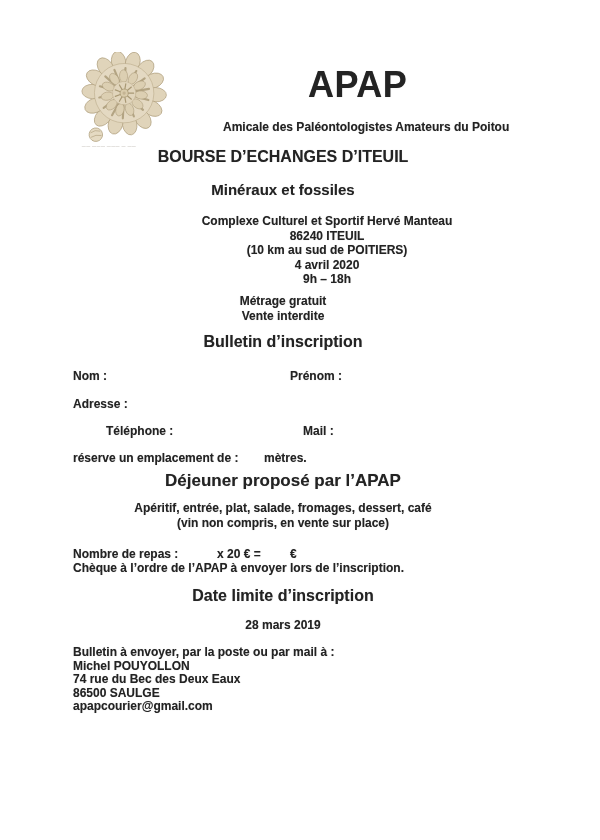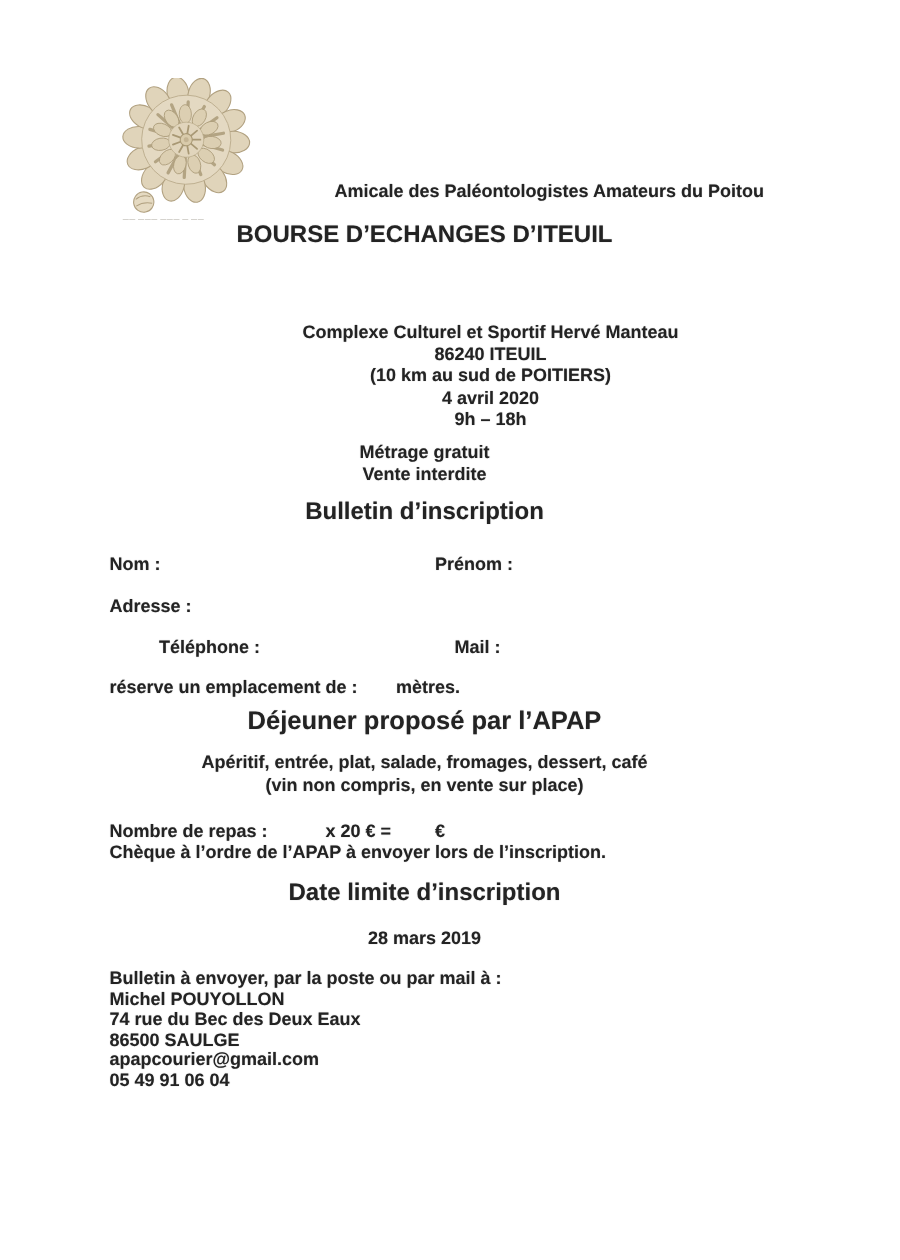--- a/index.html
+++ b/index.html
@@ -93,22 +93,24 @@
           </g>
         <circle cx="52" cy="46" r="4.5" fill="#d9cbab" stroke="#a89874" stroke-width="0.8"></circle>
         <circle cx="52" cy="46" r="1.8" fill="#c4b493"></circle>
         <circle cx="13" cy="86" r="7.5" fill="#e5dac2" stroke="#b1a180" stroke-width="0.8"></circle>
         <path d="M7.5,83 Q13,80 18.5,83 M7,88 Q13,85.5 19,88" fill="none" stroke="#b1a180" stroke-width="0.7"></path>
       </g>
     </svg>
   </div>
   <div class="am-caption">—— ——— ——— — ——</div>
 
+  <div class="t apap-title" style="left:308px;top:65px;">APAP</div>
   <div class="t s12" style="left:223px;top:120px;">Amicale des Paléontologistes Amateurs du Poitou</div>
   <div class="t h16 center" style="top:148px;">BOURSE D’ECHANGES D’ITEUIL</div>
+  <div class="t s15 center" style="top:181px;">Minéraux et fossiles</div>
 
   <div class="t block center" style="top:214px;padding-left:44px;">
     <div>Complexe Culturel et Sportif Hervé Manteau</div>
     <div>86240 ITEUIL</div>
     <div>(10 km au sud de POITIERS)</div>
     <div>4 avril 2020</div>
     <div>9h – 18h</div>
   </div>
 
   <div class="t block center" style="top:294px;">
@@ -148,16 +150,15 @@
 
   <div class="t h16 center" style="top:587px;">Date limite d’inscription</div>
   <div class="t s12 center" style="top:618px;">28 mars 2019</div>
 
   <div class="t contact-block" style="left:73px;top:646px;">
     <div>Bulletin à envoyer, par la poste ou par mail à :</div>
     <div>Michel POUYOLLON</div>
     <div>74 rue du Bec des Deux Eaux</div>
     <div>86500 SAULGE</div>
     <div>apapcourier@gmail.com</div>
-    <div>05 49 91 06 04</div>
   </div>
 
 </div>
 
 </body></html>

